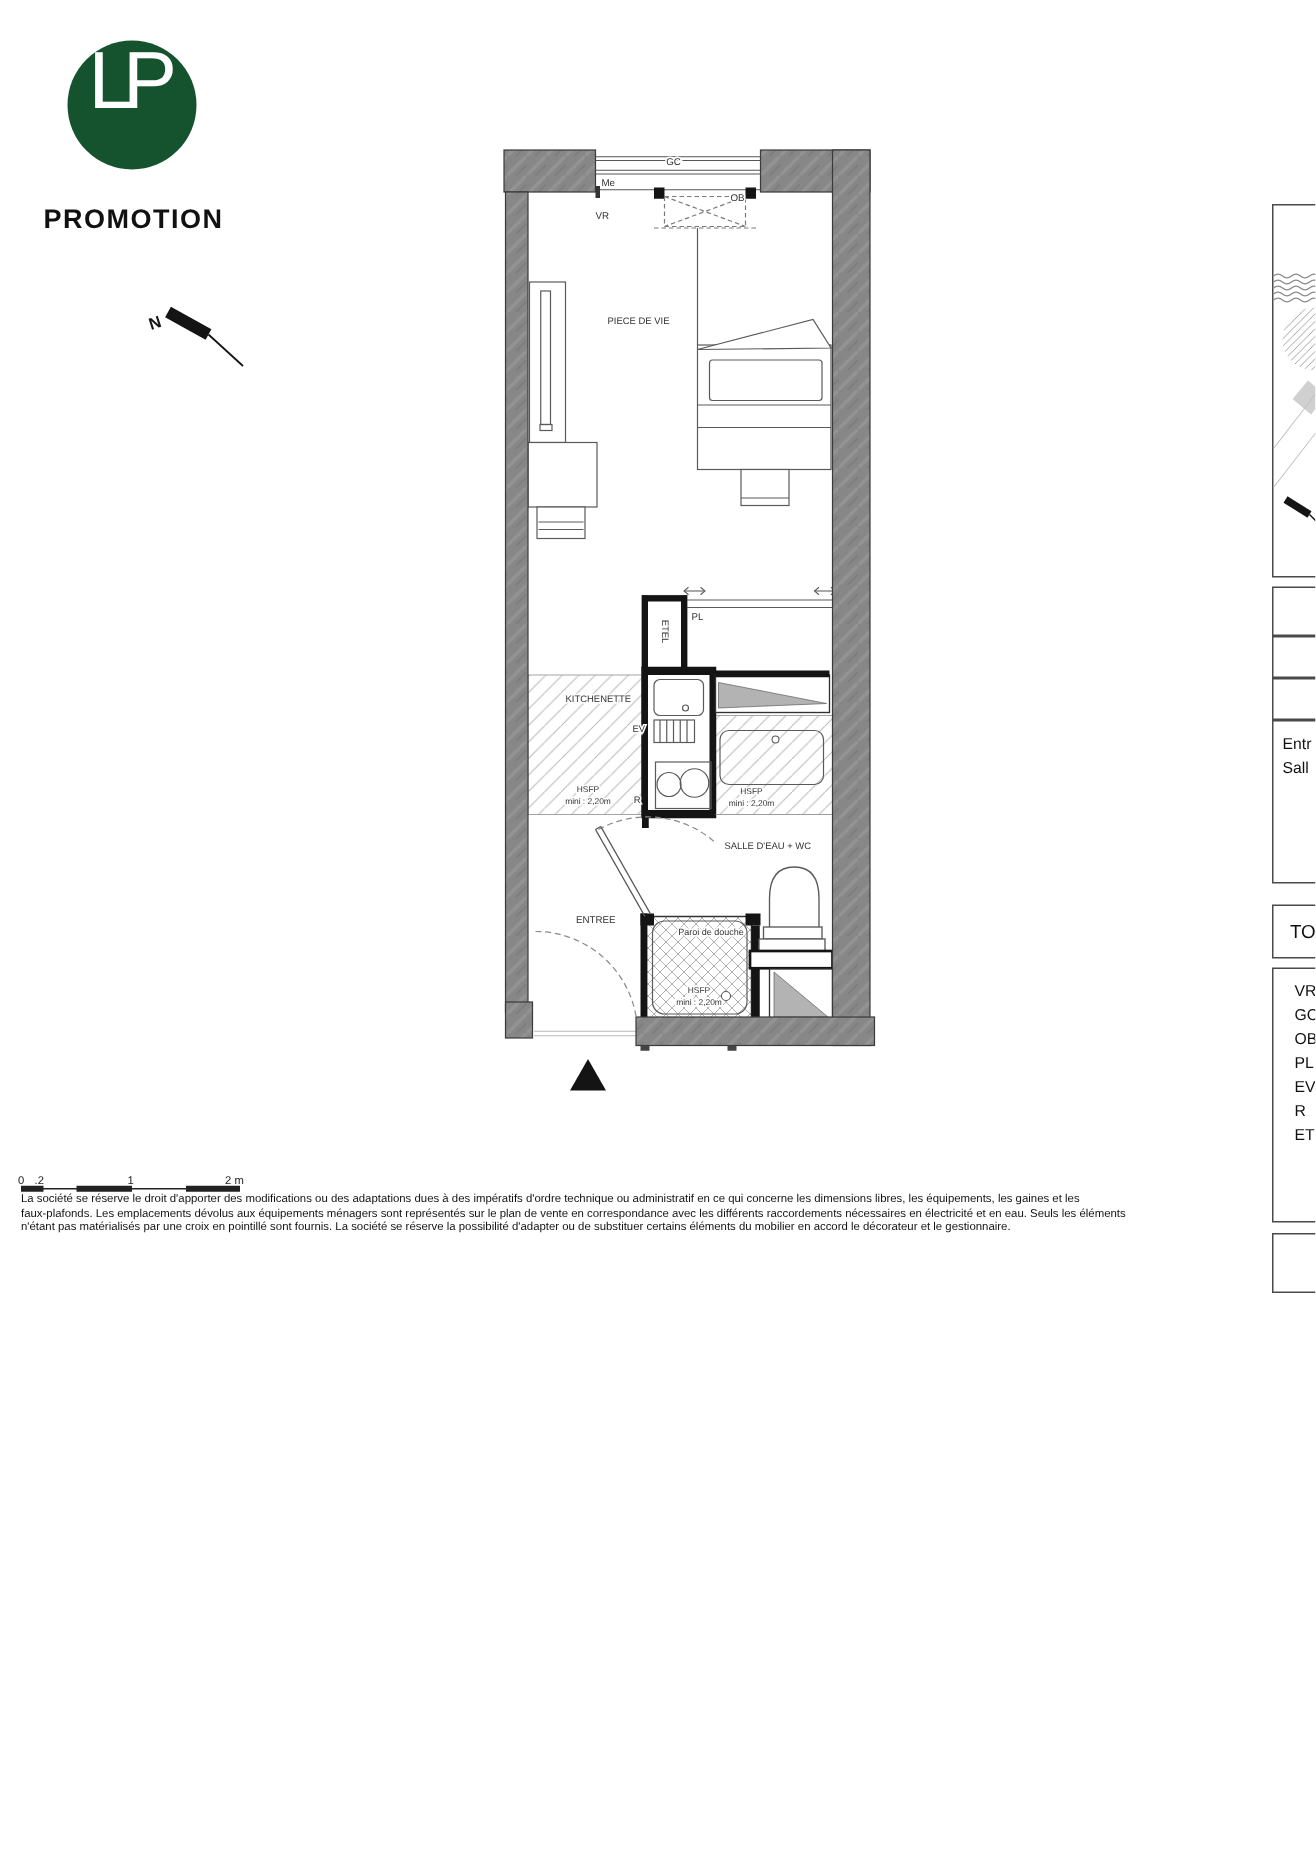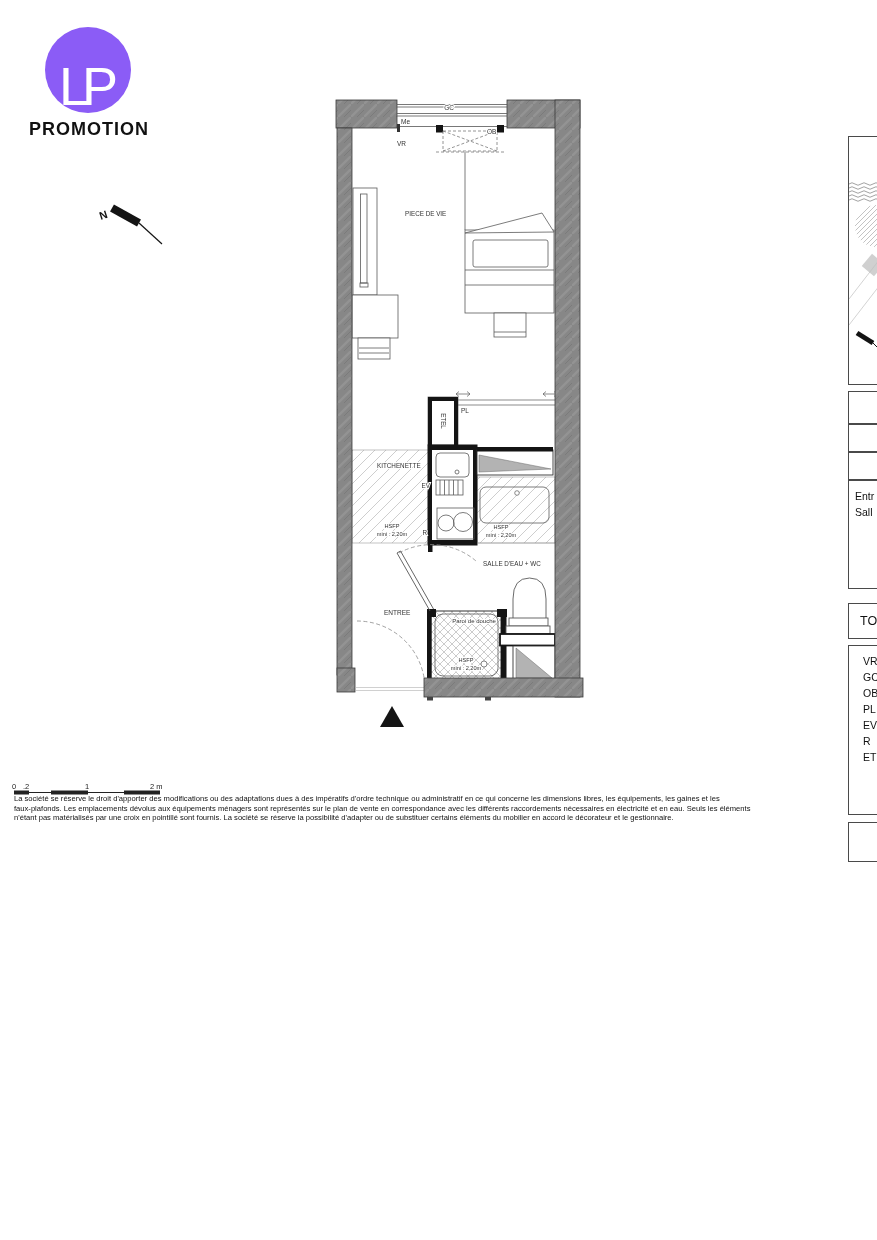--- a/index.html
+++ b/index.html
@@ -1,23 +1,23 @@
 <!DOCTYPE html>
 <html><head>
 <meta charset="utf-8">
 <style>
   html,body{margin:0;padding:0;background:#fff;}
   .canvas{position:relative;width:877px;height:1240px;background:#fff;overflow:hidden;
           font-family:"Liberation Sans", sans-serif;}
   
   .logo-circle{position:absolute;left:45px;top:27px;width:86px;height:86px;border-radius:50%;
-               background:#8b5cf6;display:flex;align-items:flex-end;justify-content:center;}
+               background:#14532d;display:flex;align-items:flex-start;justify-content:center;}
   .logo-mono{color:#fff;font-size:54px;font-weight:400;letter-spacing:-7px;line-height:1;
              transform:translateX(-3px);}
-  .logo-word{position:absolute;left:21px;top:119px;width:136px;text-align:center;
+  .logo-word{position:absolute;left:21px;top:136px;width:136px;text-align:center;
              font-size:18px;font-weight:700;letter-spacing:1px;color:#111;}
   
   .pbox{position:absolute;left:848px;width:40px;border:1px solid #4a4a4a;background:#fff;box-sizing:border-box;}
   .p-rows{font-size:10.5px;color:#111;line-height:16px;padding:7px 0 0 6px;}
   .p-total{font-size:12.5px;color:#111;padding:10px 0 0 11px;}
   .p-legend{font-size:10.5px;color:#111;line-height:16px;padding:7px 0 0 14px;}
   
   .disclaimer{position:absolute;left:14px;top:794px;width:812px;font-size:7.6px;line-height:9.6px;
               color:#111;white-space:pre-line;}
   svg text{font-family:"Liberation Sans", sans-serif;}

